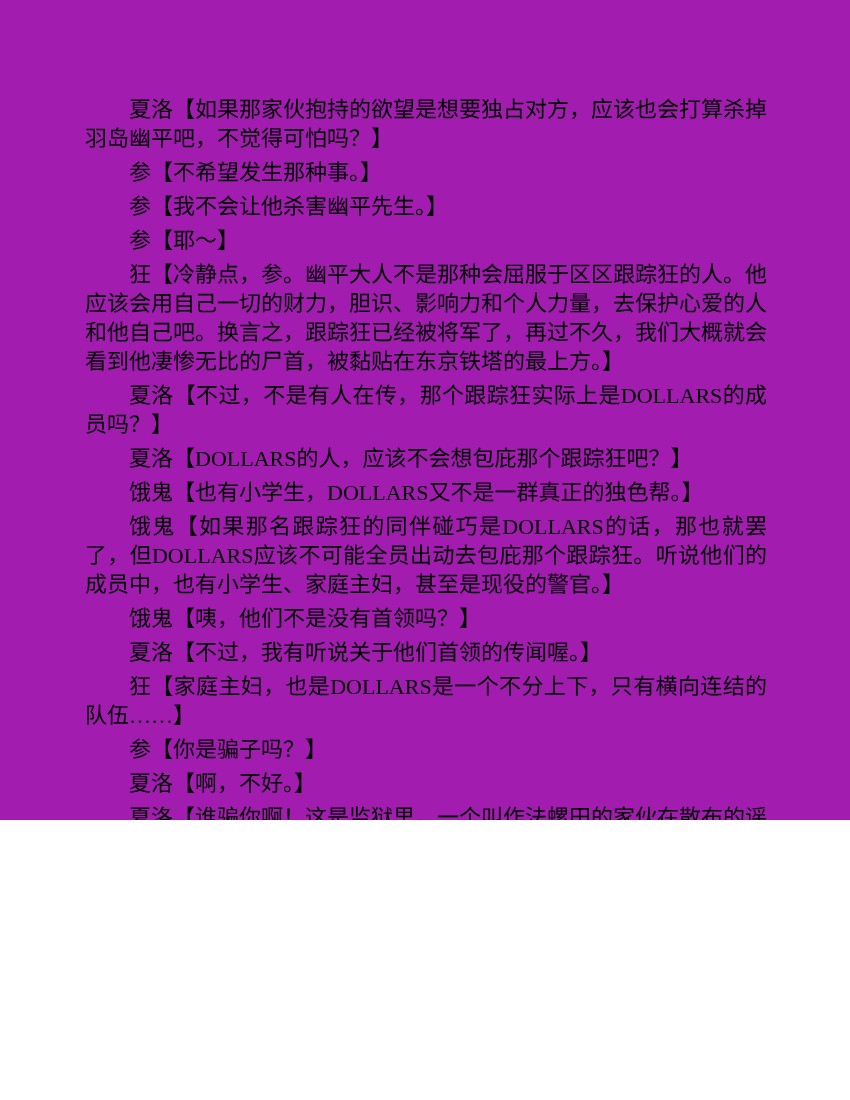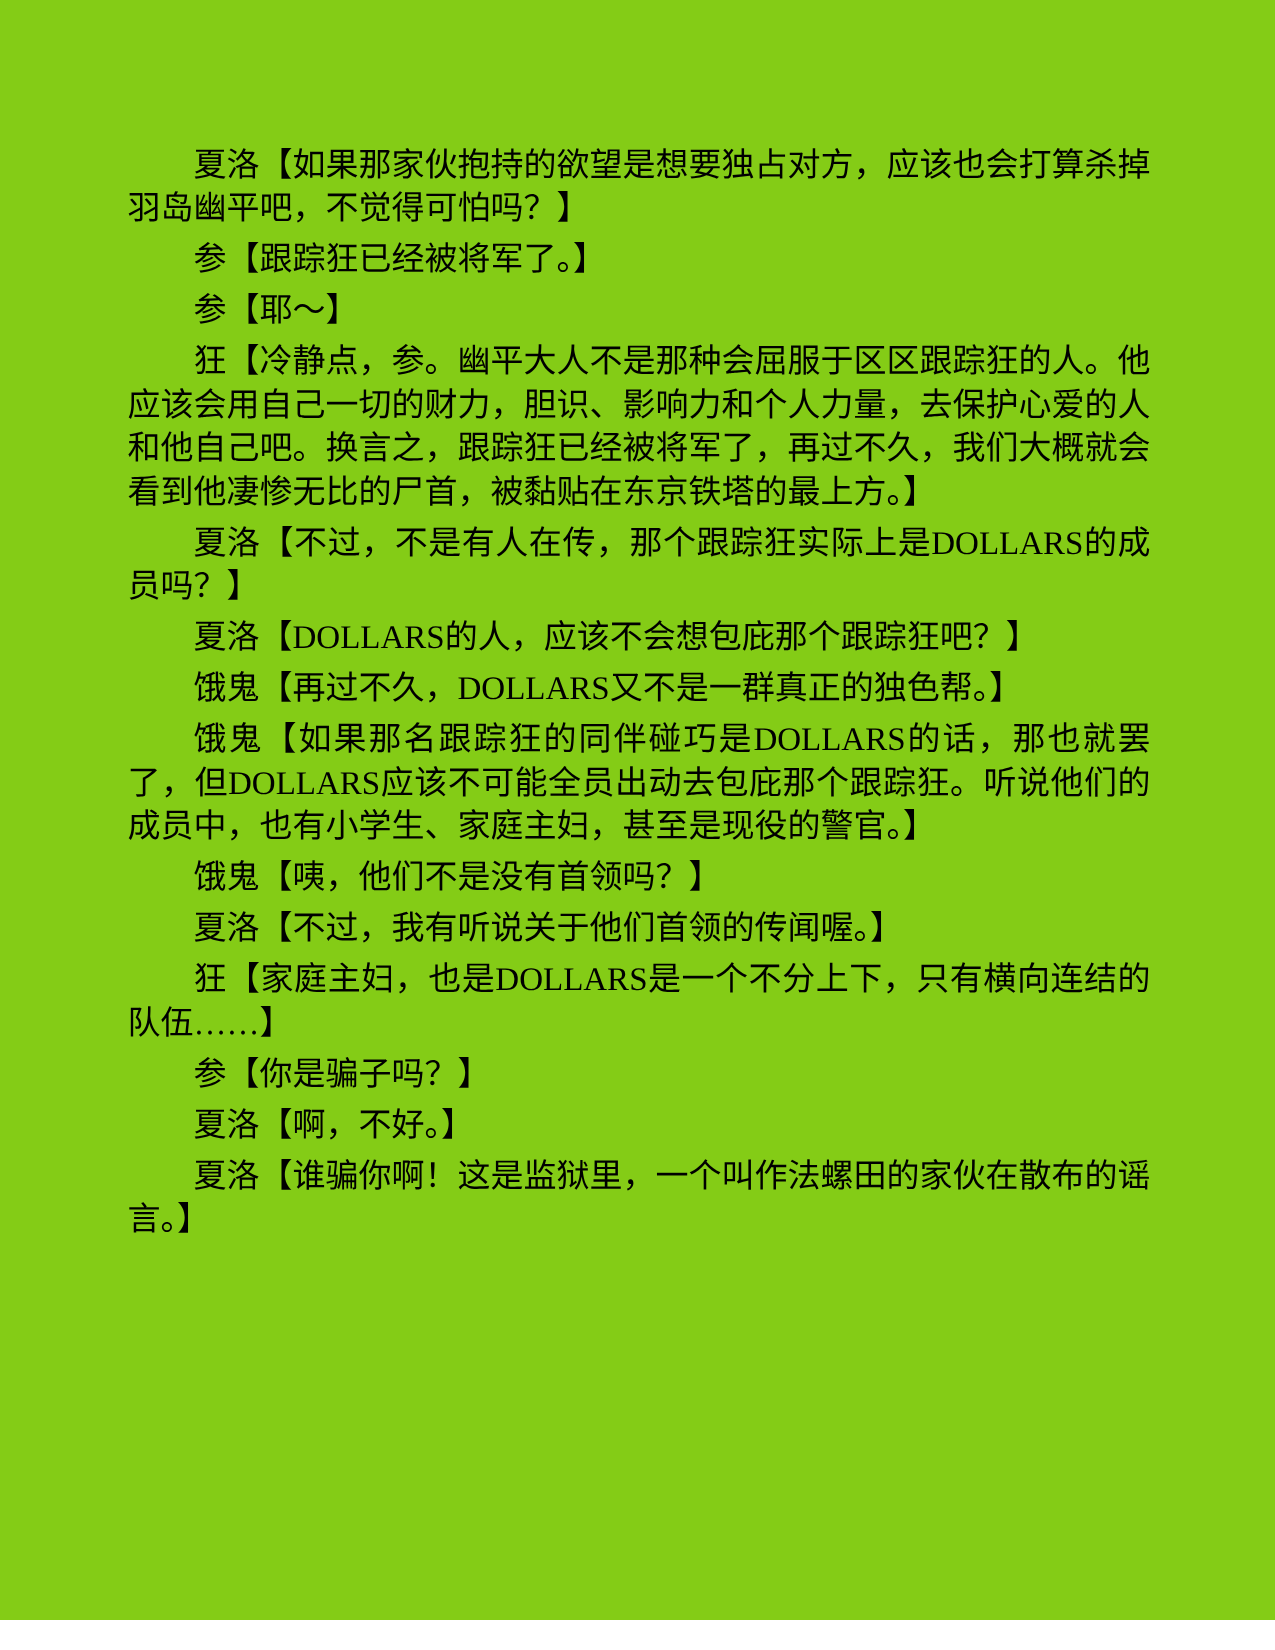--- a/index.html
+++ b/index.html
@@ -4,22 +4,22 @@
 <title>Document Page</title>
 <style>
   html, body {
     margin: 0;
     padding: 0;
     background: #ffffff;
   }
   .page {
     position: relative;
     width: 850px;
-    height: 1080px;
-    background: #84cc16;
+    height: 820px;
+    background: #a21caf;
     overflow: hidden;
   }
   .text-block {
     position: absolute;
     left: 85px;
     top: 95px;
     width: 682px;
     font-family: "Liberation Serif", "DejaVu Serif", serif;
     font-size: 22px;
     line-height: 29px;
@@ -32,26 +32,27 @@
     padding: 0;
     text-indent: 2em;
   }
 </style>
 </head>
 <body>
 
 <div class="page">
   <div class="text-block" id="paragraphs">
       <p>夏洛【如果那家伙抱持的欲望是想要独占对方，应该也会打算杀掉羽岛幽平吧，不觉得可怕吗？】</p>
-      <p>参【跟踪狂已经被将军了。】</p>
+      <p>参【不希望发生那种事。】</p>
+      <p>参【我不会让他杀害幽平先生。】</p>
       <p>参【耶～】</p>
       <p>狂【冷静点，参。幽平大人不是那种会屈服于区区跟踪狂的人。他应该会用自己一切的财力，胆识、影响力和个人力量，去保护心爱的人和他自己吧。换言之，跟踪狂已经被将军了，再过不久，我们大概就会看到他凄惨无比的尸首，被黏贴在东京铁塔的最上方。】</p>
       <p>夏洛【不过，不是有人在传，那个跟踪狂实际上是DOLLARS的成员吗？】</p>
       <p>夏洛【DOLLARS的人，应该不会想包庇那个跟踪狂吧？】</p>
-      <p>饿鬼【再过不久，DOLLARS又不是一群真正的独色帮。】</p>
+      <p>饿鬼【也有小学生，DOLLARS又不是一群真正的独色帮。】</p>
       <p>饿鬼【如果那名跟踪狂的同伴碰巧是DOLLARS的话，那也就罢了，但DOLLARS应该不可能全员出动去包庇那个跟踪狂。听说他们的成员中，也有小学生、家庭主妇，甚至是现役的警官。】</p>
       <p>饿鬼【咦，他们不是没有首领吗？】</p>
       <p>夏洛【不过，我有听说关于他们首领的传闻喔。】</p>
       <p>狂【家庭主妇，也是DOLLARS是一个不分上下，只有横向连结的队伍……】</p>
       <p>参【你是骗子吗？】</p>
       <p>夏洛【啊，不好。】</p>
       <p>夏洛【谁骗你啊！这是监狱里，一个叫作法螺田的家伙在散布的谣言。】</p>
     </div>
 </div>
 

